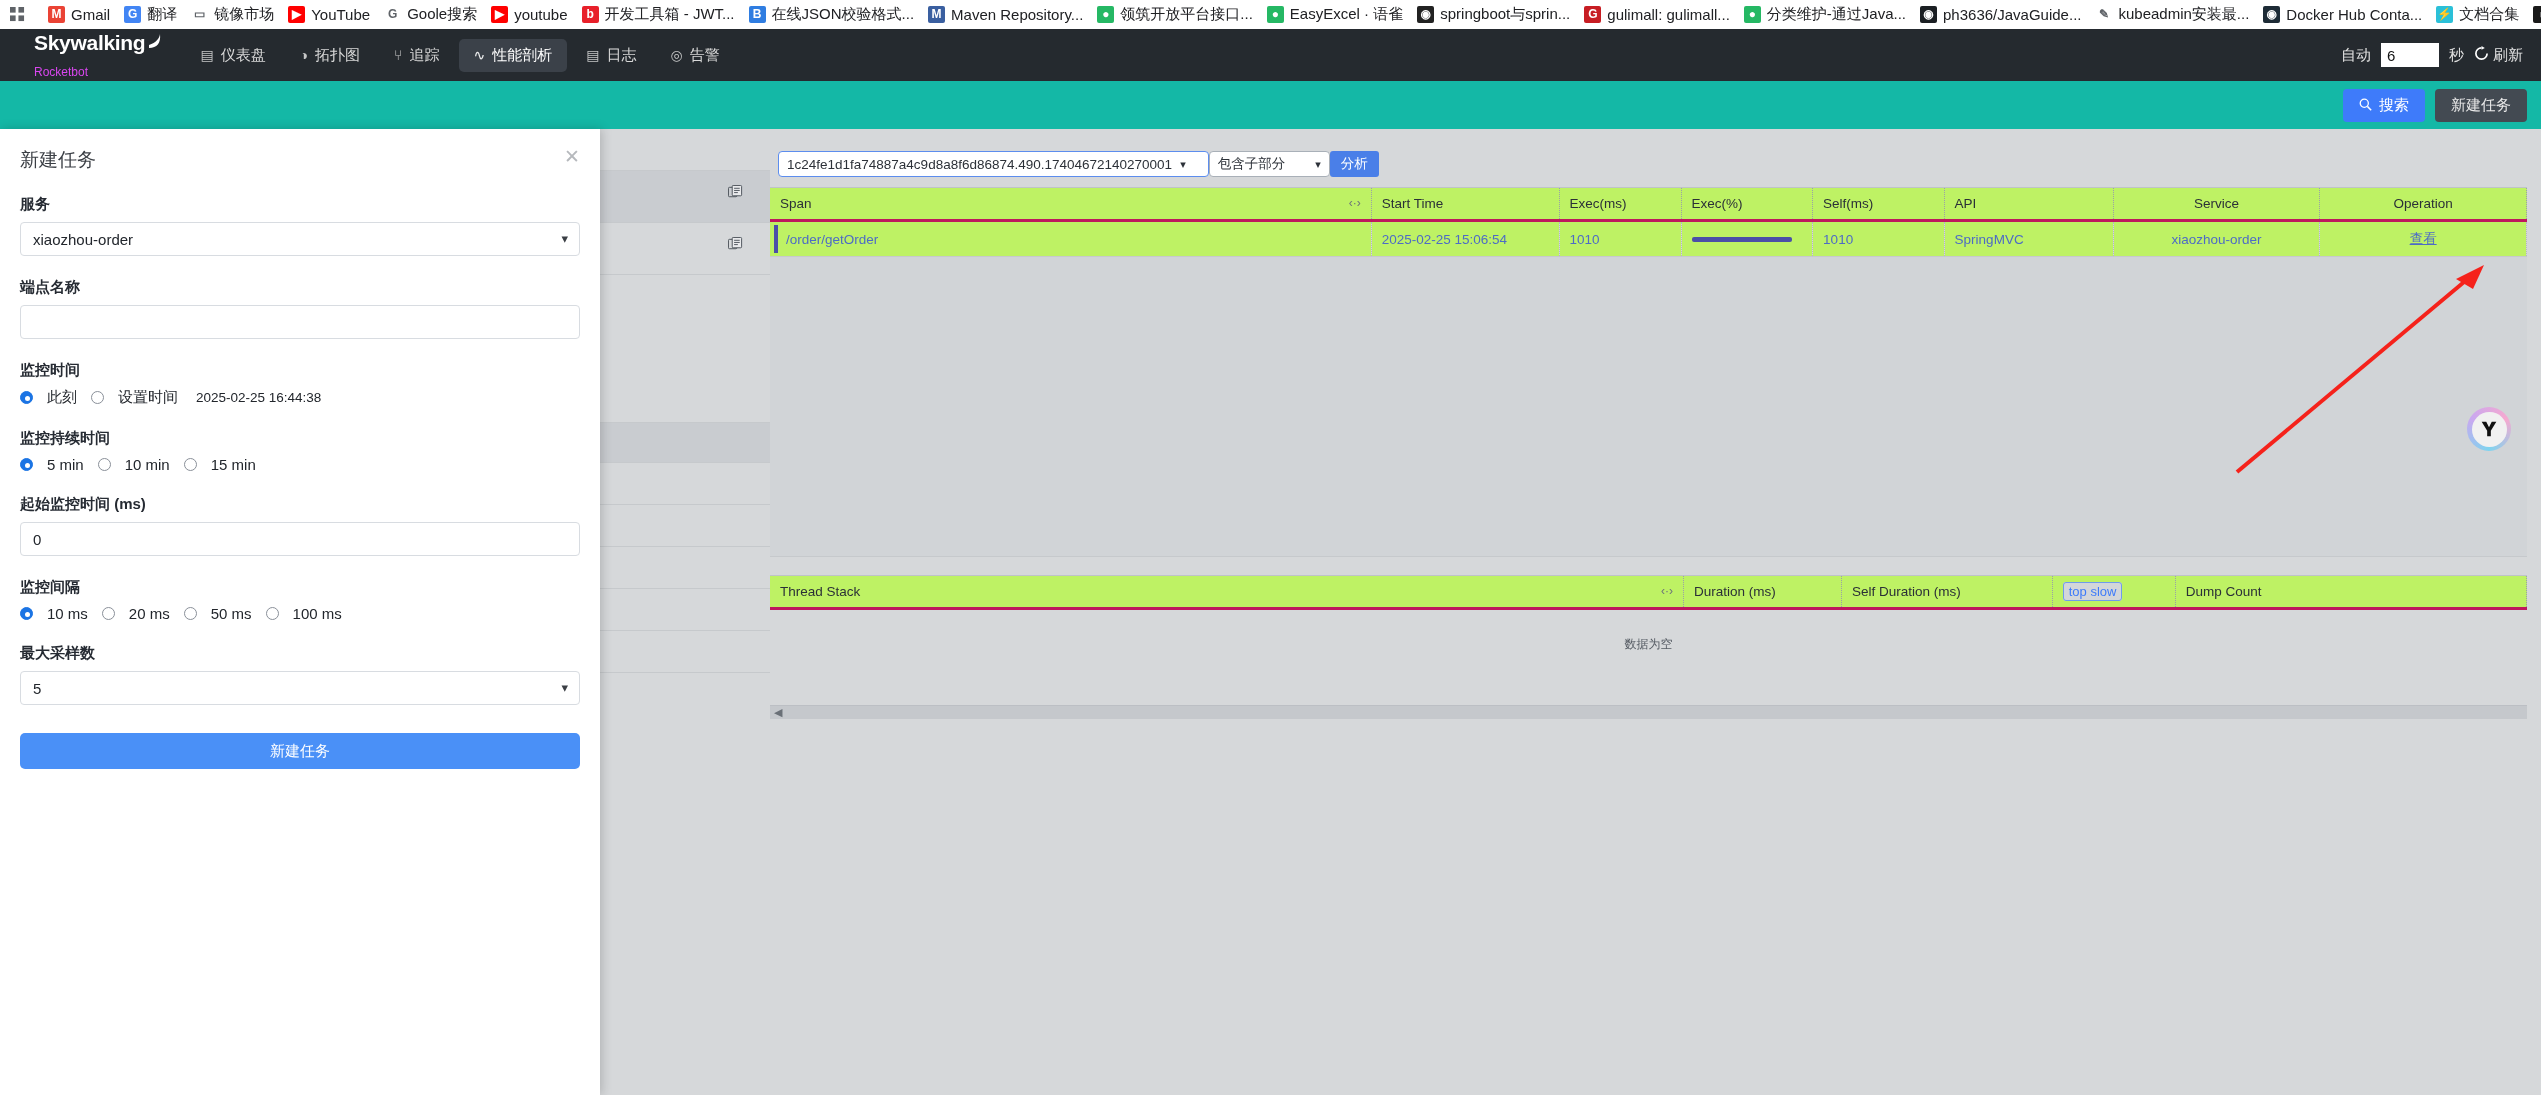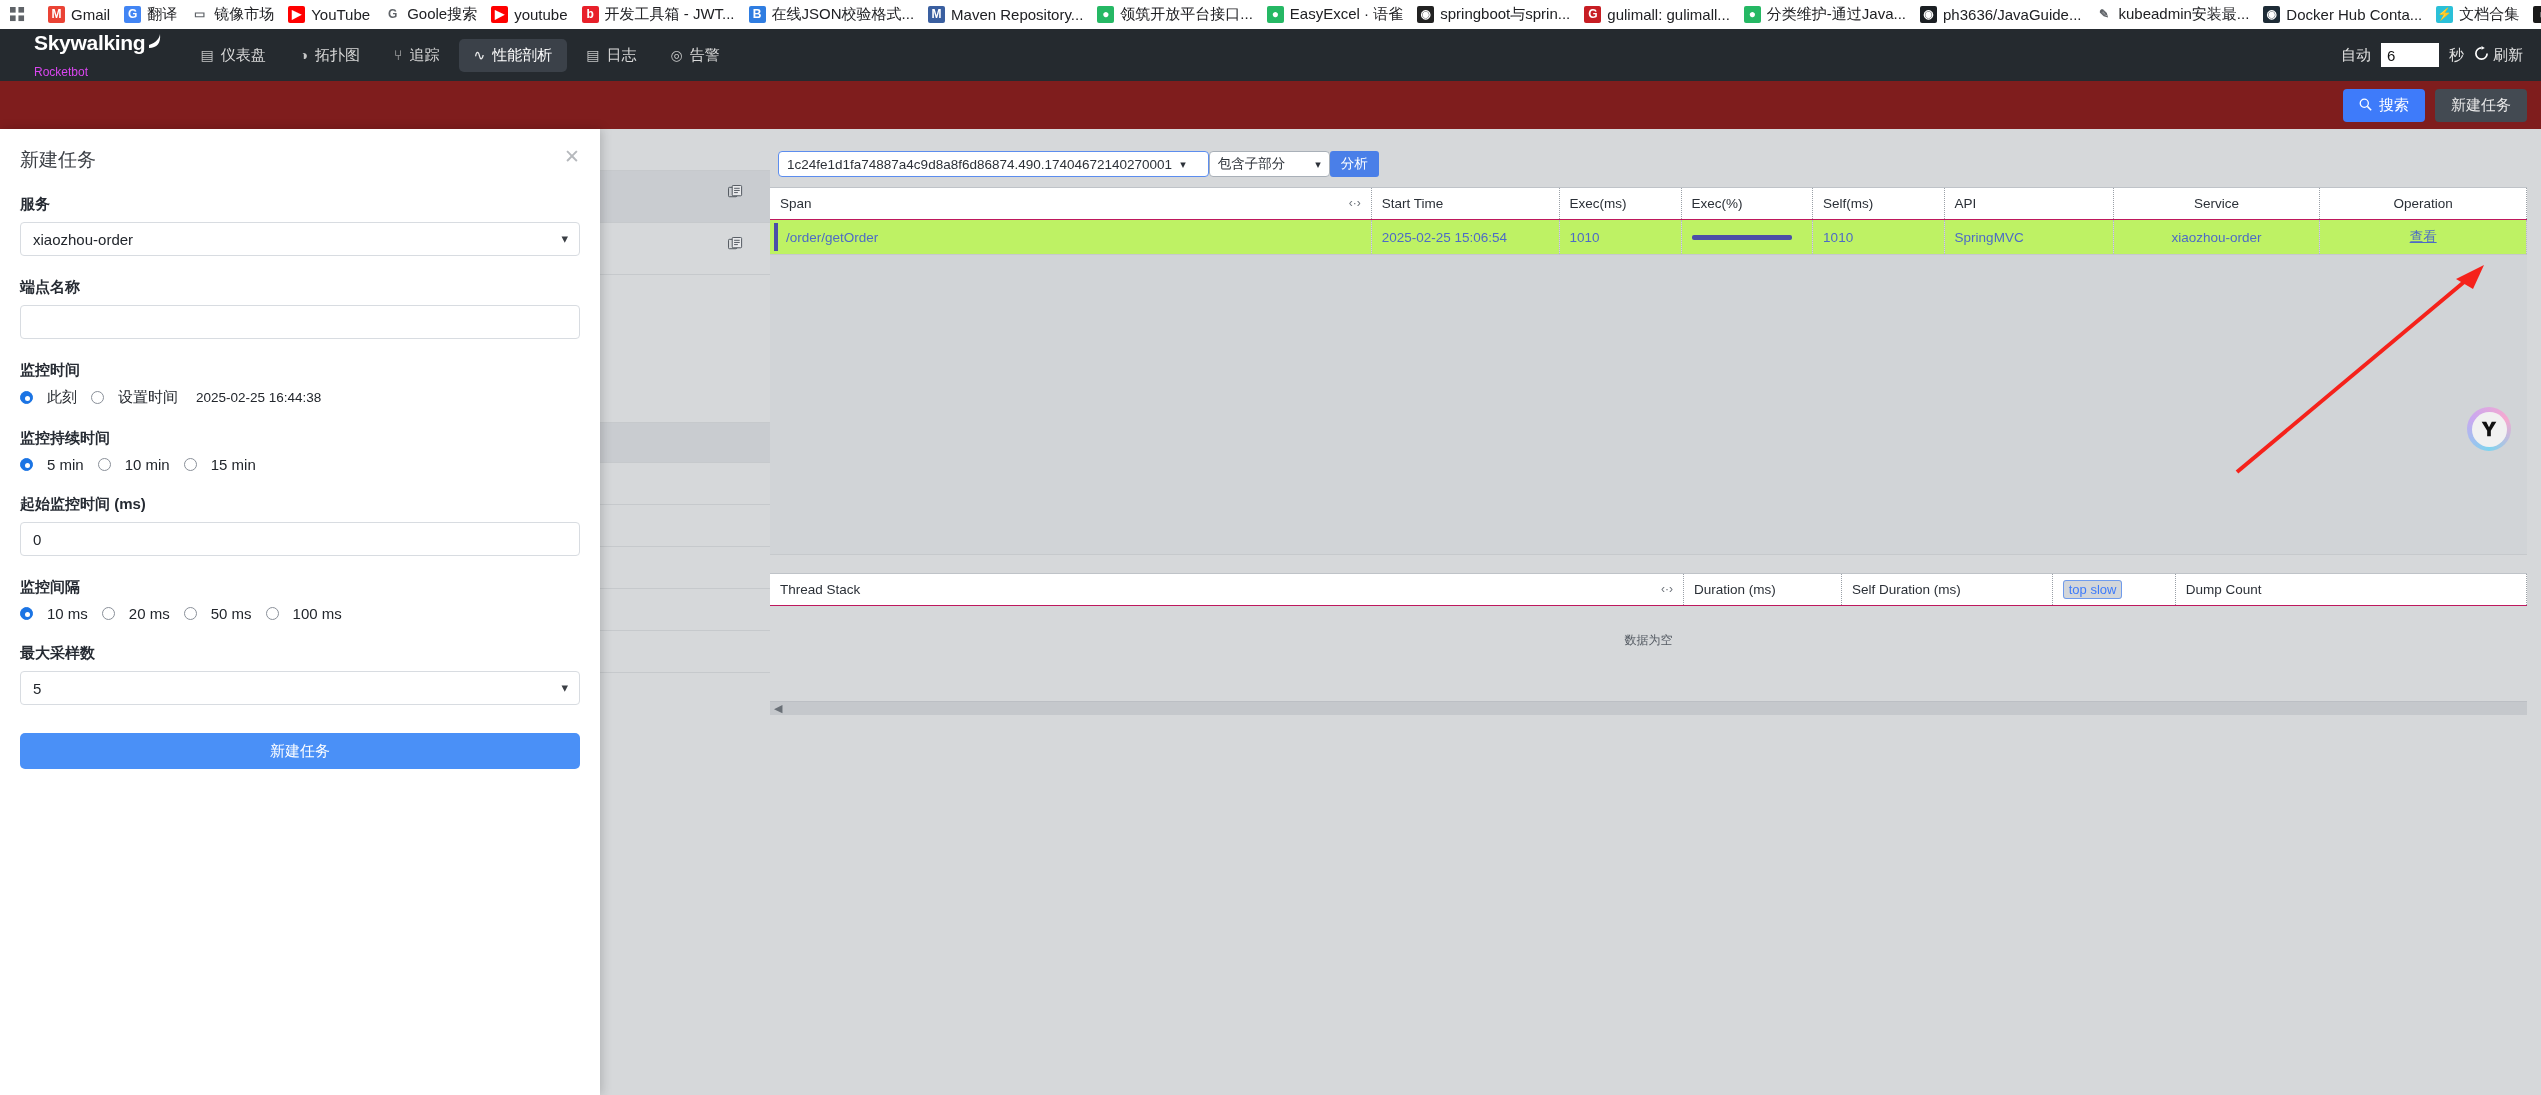--- a/index.html
+++ b/index.html
@@ -61,21 +61,21 @@
     padding-right: 18px; font-size:15px; color:#e3e3e3;
   }
   #auto-input {
     width: 58px; height:24px; border:none; background:#fff; color:#111;
     font-size:15px; padding: 0 6px; font-family:inherit;
   }
   #refresh-btn { display:flex; align-items:center; gap:4px; cursor:pointer; }
 
   
   #action-bar {
-    height: 48px; background: #7f1d1d;
+    height: 48px; background: #14b8a6;
     display:flex; align-items:center; justify-content:flex-end;
     padding-right: 14px; gap: 10px;
   }
   .btn {
     font-size:15px; border:none; cursor:pointer; border-radius:4px;
     padding: 7px 16px; font-family:inherit;
     display:flex; align-items:center; gap:7px;
   }
   .btn-primary { background:#3e7bfa; color:#fff; }
   .btn-plain   { background:#434a52; color:#e9e9e9; }
@@ -142,23 +142,23 @@
     display:flex; align-items:center; gap:22px;
   }
   #analyze-btn {
     background:#4a7fe8; color:#fff; border:none; border-radius:3px;
     font-size:13.5px; padding: 4px 11px; cursor:pointer; font-family:inherit;
   }
 
   .grid-wrap { background:#d6d8da; }
   table.grid { width:100%; border-collapse:collapse; table-layout:fixed; }
   table.grid th {
-    background:#ffffff; font-weight:normal; font-size:13.5px; color:#2b3037;
+    background:#bef264; font-weight:normal; font-size:13.5px; color:#2b3037;
     text-align:left; padding: 8px 10px; border-right:1px dotted #9aa0a7;
-    border-top:1px solid #bfc3c8; border-bottom:1px solid #be185d;
+    border-top:1px solid #bfc3c8; border-bottom:3px solid #be185d;
   }
   table.grid th.center { text-align:center; }
   table.grid td {
     font-size:13.5px; color:#4d6bc6; padding: 8px 10px;
     border-right:1px dotted #b5babf; border-bottom:1px solid #c6c9cc;
     background:#bef264; overflow:hidden; text-overflow:ellipsis; white-space:nowrap;
   }
   table.grid td.center { text-align:center; }
   .resize-handle { float:right; color:#6d737a; font-size:12px; }
   .span-cell { position:relative; padding-left:16px !important; }

